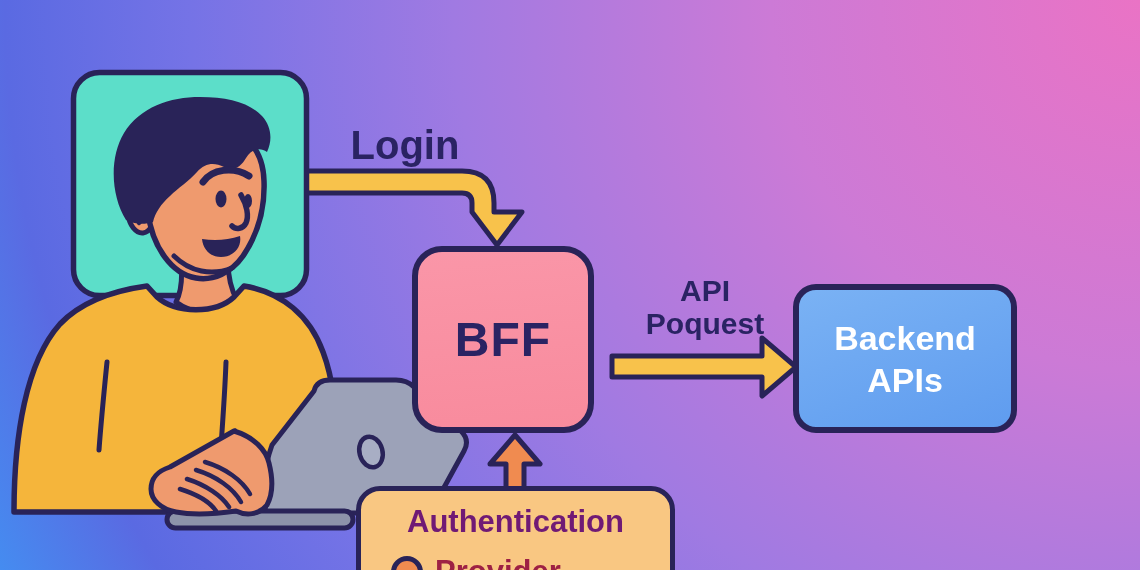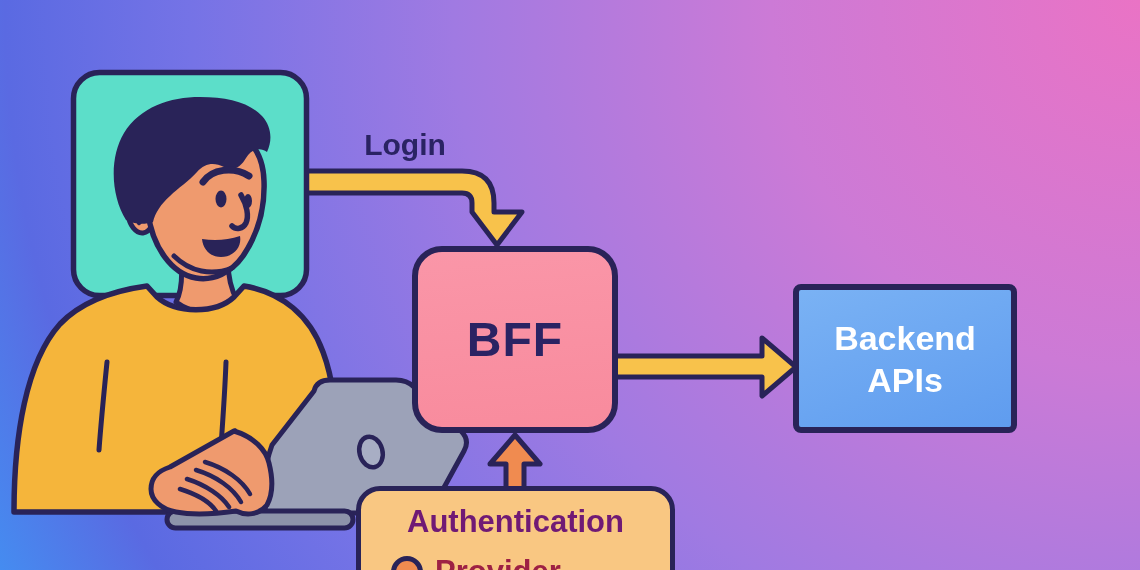--- a/index.html
+++ b/index.html
@@ -8,26 +8,26 @@
     font-family:"Liberation Sans",sans-serif;
     background:radial-gradient(circle 1320px at 100% 0%,
       #ea73c5 0%, #cc7ad6 28%, #a07ae2 52%, #7573e6 72%, #5a6ae2 86%, #3e97f5 100%);
   }
   #illustration{position:absolute;left:0;top:0;}
   .node{
     position:absolute;display:flex;align-items:center;justify-content:center;
     border:6px solid #292358;box-sizing:border-box;
   }
   .node-bff{
-    left:412px;top:246px;width:206px;height:187px;border-radius:30px;
+    left:412px;top:246px;width:182px;height:187px;border-radius:30px;
     background:linear-gradient(175deg,#fa96a8,#f88b9d);
   }
   .bff-text{font-size:48px;font-weight:700;color:#2a2363;letter-spacing:1px;}
   .node-backend{
-    left:793px;top:284px;width:224px;height:149px;border-radius:8px;
+    left:793px;top:284px;width:224px;height:149px;border-radius:23px;
     background:linear-gradient(160deg,#7ab2f4,#5f9cef);
   }
   .backend-text{
     width:150px;text-align:center;font-size:34px;line-height:42px;
     font-weight:700;color:#ffffff;
   }
   .node-auth{
     left:356px;top:486px;width:319px;height:132px;border-radius:24px;
     background:#f9c782;border-width:5px;
     display:block;padding:12px 0 0 0;
@@ -40,21 +40,21 @@
     display:flex;align-items:center;margin:12px 0 0 30px;gap:12px;
   }
   .auth-dot{
     width:32px;height:32px;border-radius:50%;background:#f08b50;
     border:5px solid #292358;box-sizing:border-box;flex:0 0 auto;
   }
   .auth-line2-text{font-size:31px;line-height:38px;font-weight:700;color:#9e2144;}
   .edge-label{
     position:absolute;text-align:center;font-weight:700;color:#2a2363;
   }
-  .label-login{left:340px;top:128px;width:130px;font-size:30px;line-height:34px;}
+  .label-login{left:340px;top:128px;width:130px;font-size:40px;line-height:34px;}
   .label-api{left:625px;top:274px;width:160px;font-size:30px;line-height:33px;}
 </style>
 </head>
 <body>
 
 <div id="stage">
 
   <svg id="illustration" width="1140" height="570" viewBox="0 0 1140 570">
 
     <g>
@@ -136,14 +136,15 @@
 
   <div class="node node-auth">
     <span class="auth-line1">Authentication</span>
     <div class="auth-line2">
       <span class="auth-dot"></span>
       <span class="auth-line2-text">Provider</span>
     </div>
   </div>
 
   <div class="edge-label label-login">Login</div>
+  <div class="edge-label label-api">API Poquest</div>
 
 </div>
 
 </body></html>

